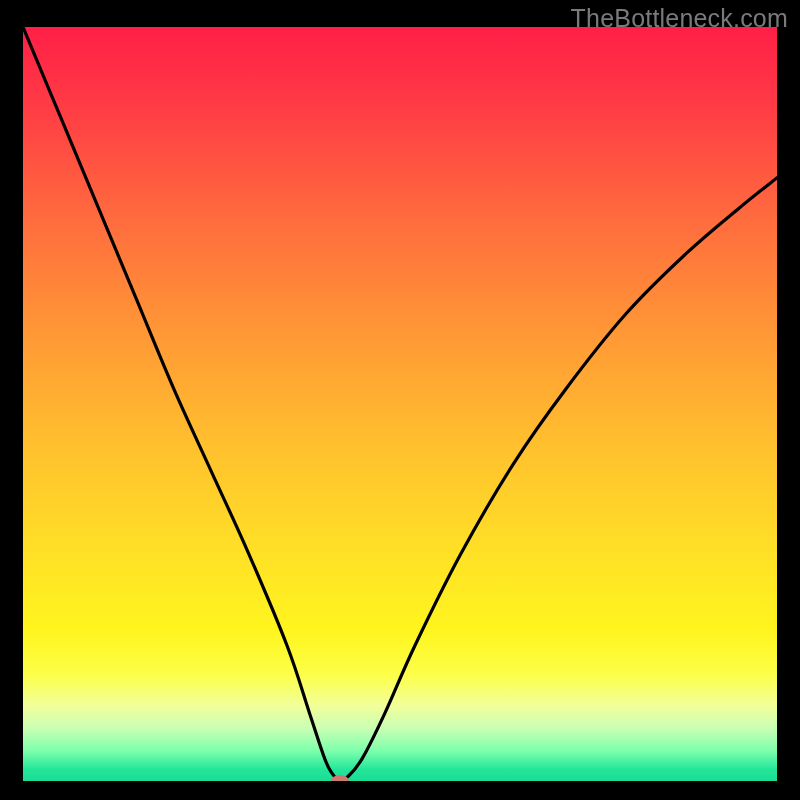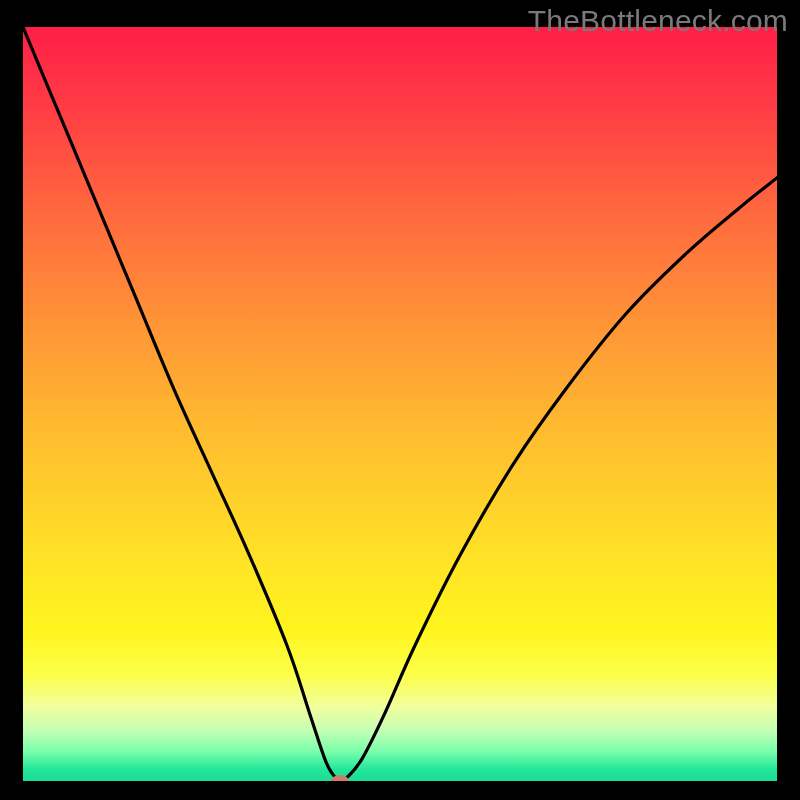--- a/index.html
+++ b/index.html
@@ -15,21 +15,21 @@
     position: relative;
     width: 800px;
     height: 800px;
     background: #000;
   }
   .watermark {
     position: absolute;
     top: 4px;
     right: 12px;
     color: #7a7a7a;
-    font-size: 30px;
+    font-size: 25px;
     font-weight: 500;
     letter-spacing: 0.2px;
     z-index: 10;
   }
   .plot {
     position: absolute;
     left: 23px;
     top: 27px;
     width: 754px;
     height: 754px;

